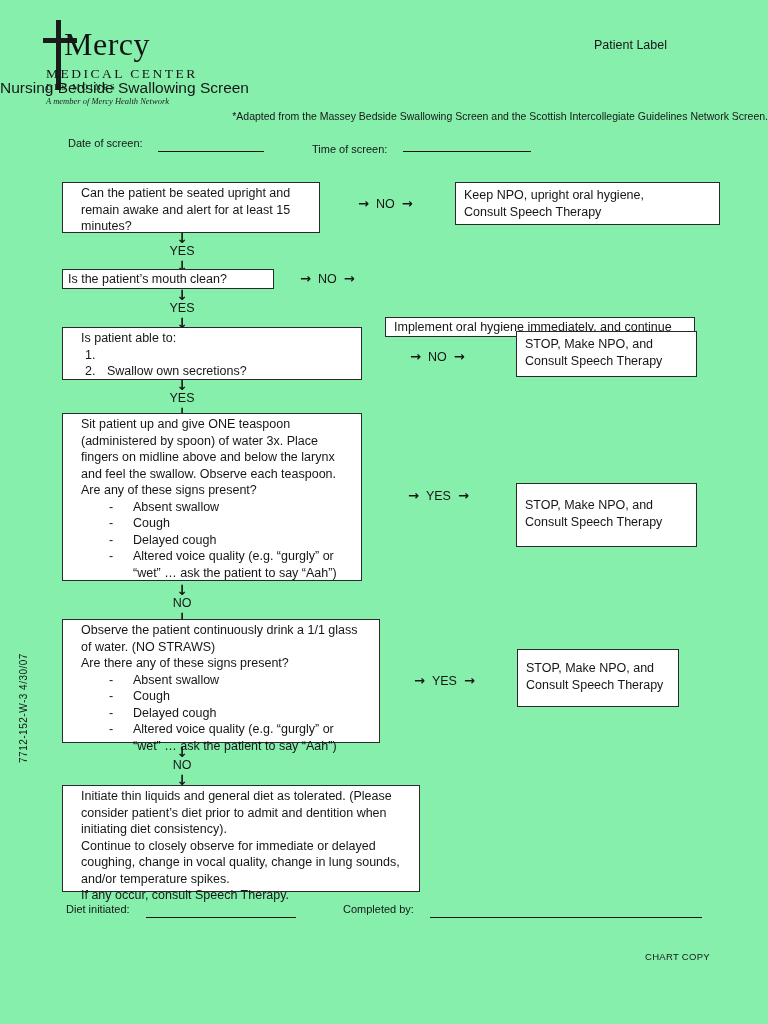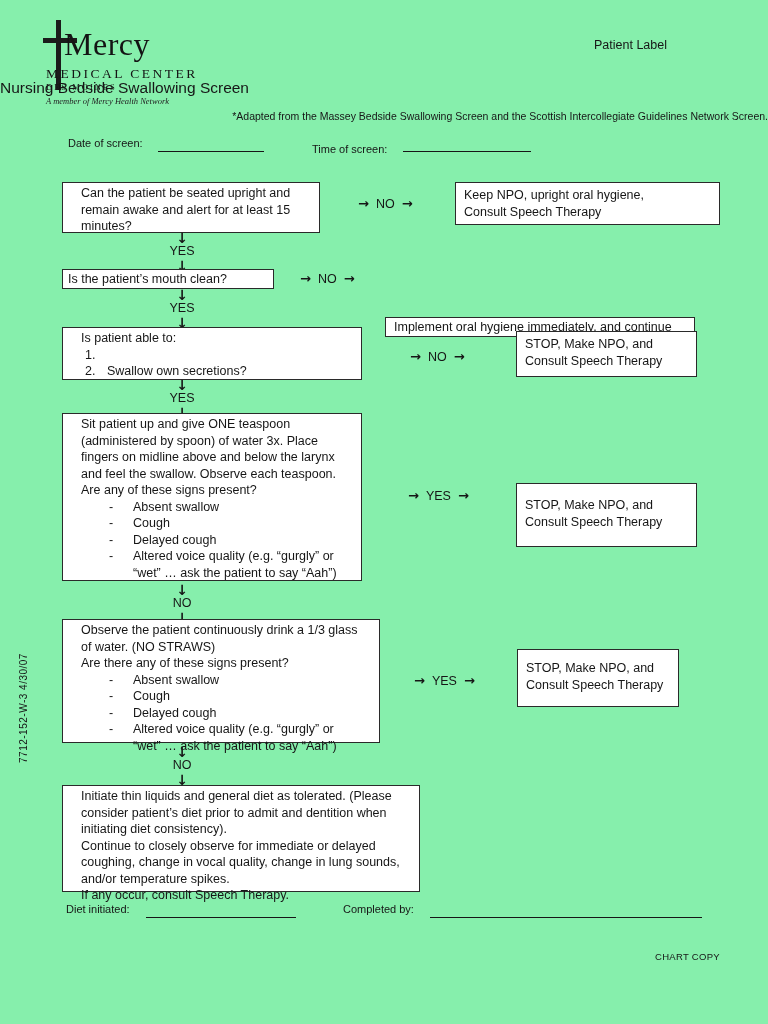--- a/index.html
+++ b/index.html
@@ -53,21 +53,21 @@
     font-size:12.5px; line-height:1;
   }
   .da { font-family:"DejaVu Sans", sans-serif; font-weight:bold; font-size:14px; line-height:12px; }
   .connector .lbl { margin:1px 0 2px 0; }
   .numrow { display:flex; }
   .numrow .num { width:26px; padding-left:4px; flex:none; }
   .bullet { display:flex; padding-left:28px; }
   .bullet .dash { width:24px; flex:none; }
 
   
-  .chart-copy { left:645px; top:951px; font-size:9.5px; letter-spacing:0.3px;margin-left:10px; }
+  .chart-copy { left:645px; top:951px; font-size:9.5px; letter-spacing:0.3px; }
   .side-code {
     left:-40px; top:701px; width:130px; height:14px;
     transform:rotate(-90deg);
     font-size:10px; letter-spacing:0.5px; text-align:center; white-space:nowrap;
   }
 </style>
 </head>
 <body>
 
 <div class="page">
@@ -179,21 +179,21 @@
     <div>STOP, Make NPO, and</div>
     <div>Consult Speech Therapy</div>
   </div>
   <div class="connector" style="left:152px; top:584px;">
     <span class="da">↓</span>
     <span class="lbl">NO</span>
     <span class="da">↓</span>
   </div>
 
   <div class="qbox" style="left:62px; top:619px; width:318px; height:124px;">
-    <div>Observe the patient continuously drink a 1/3 glass of water. (NO STRAWS)</div>
+    <div>Observe the patient continuously drink a 1/1 glass of water. (NO STRAWS)</div>
     <div>Are there any of these signs present?</div>
     <div class="bullet">
       <span class="dash">-</span>
       <span>Absent swallow</span>
     </div>
     <div class="bullet">
       <span class="dash">-</span>
       <span>Cough</span>
     </div>
     <div class="bullet">

